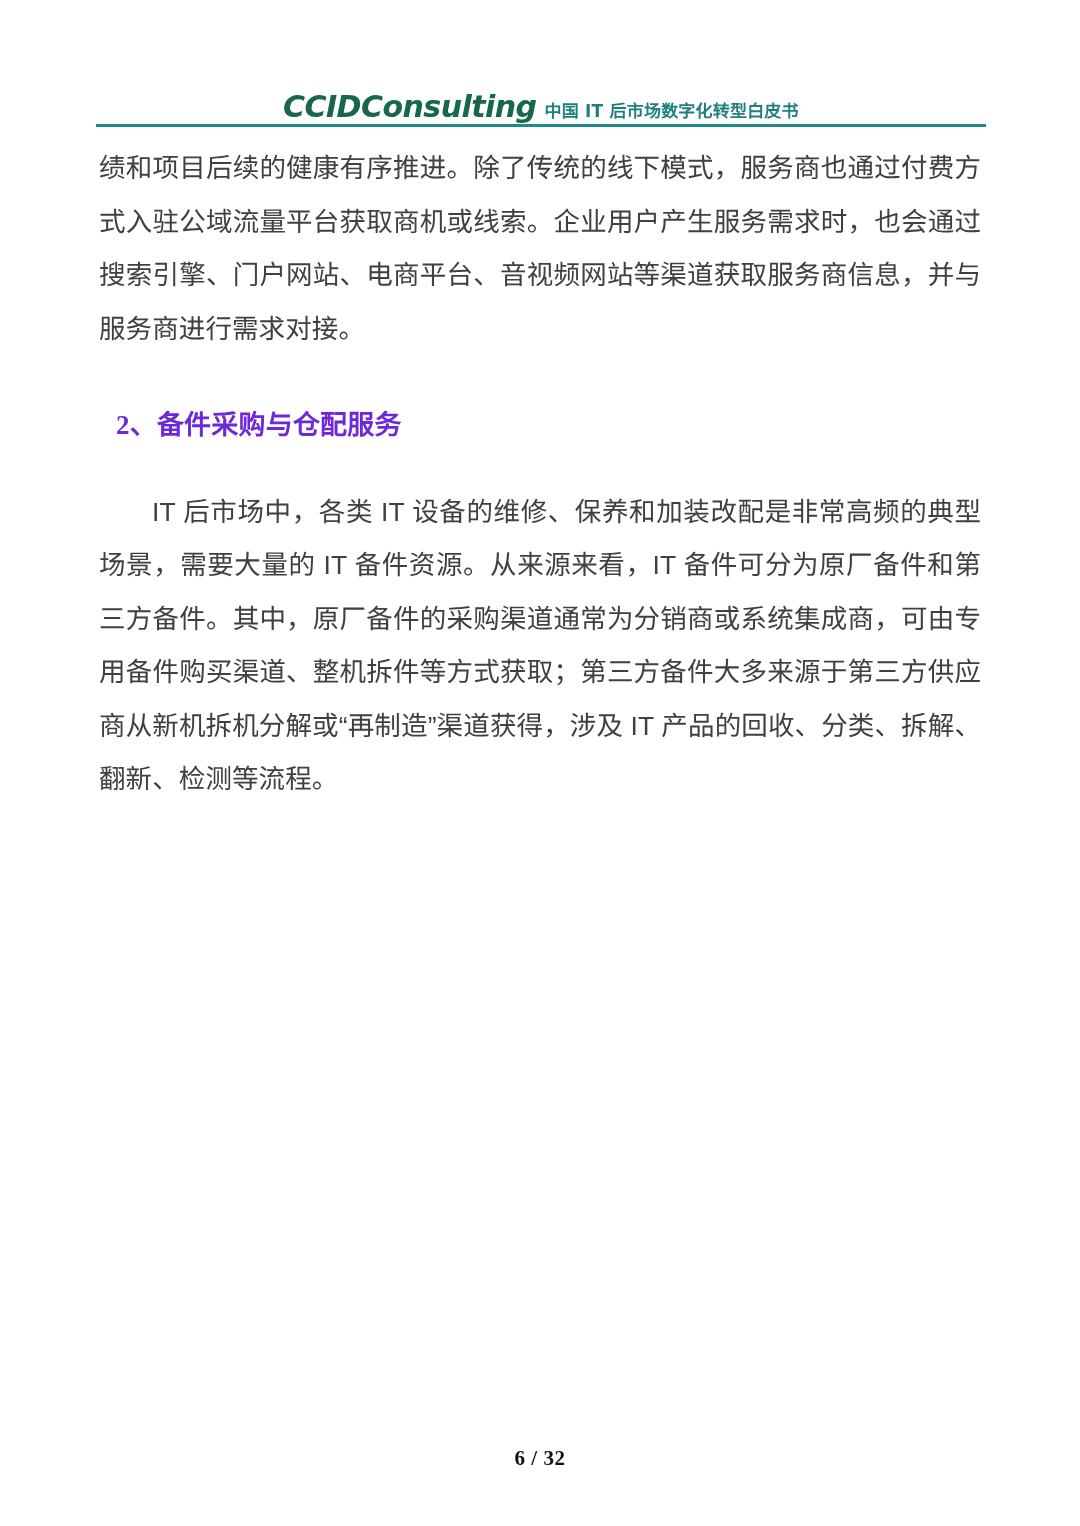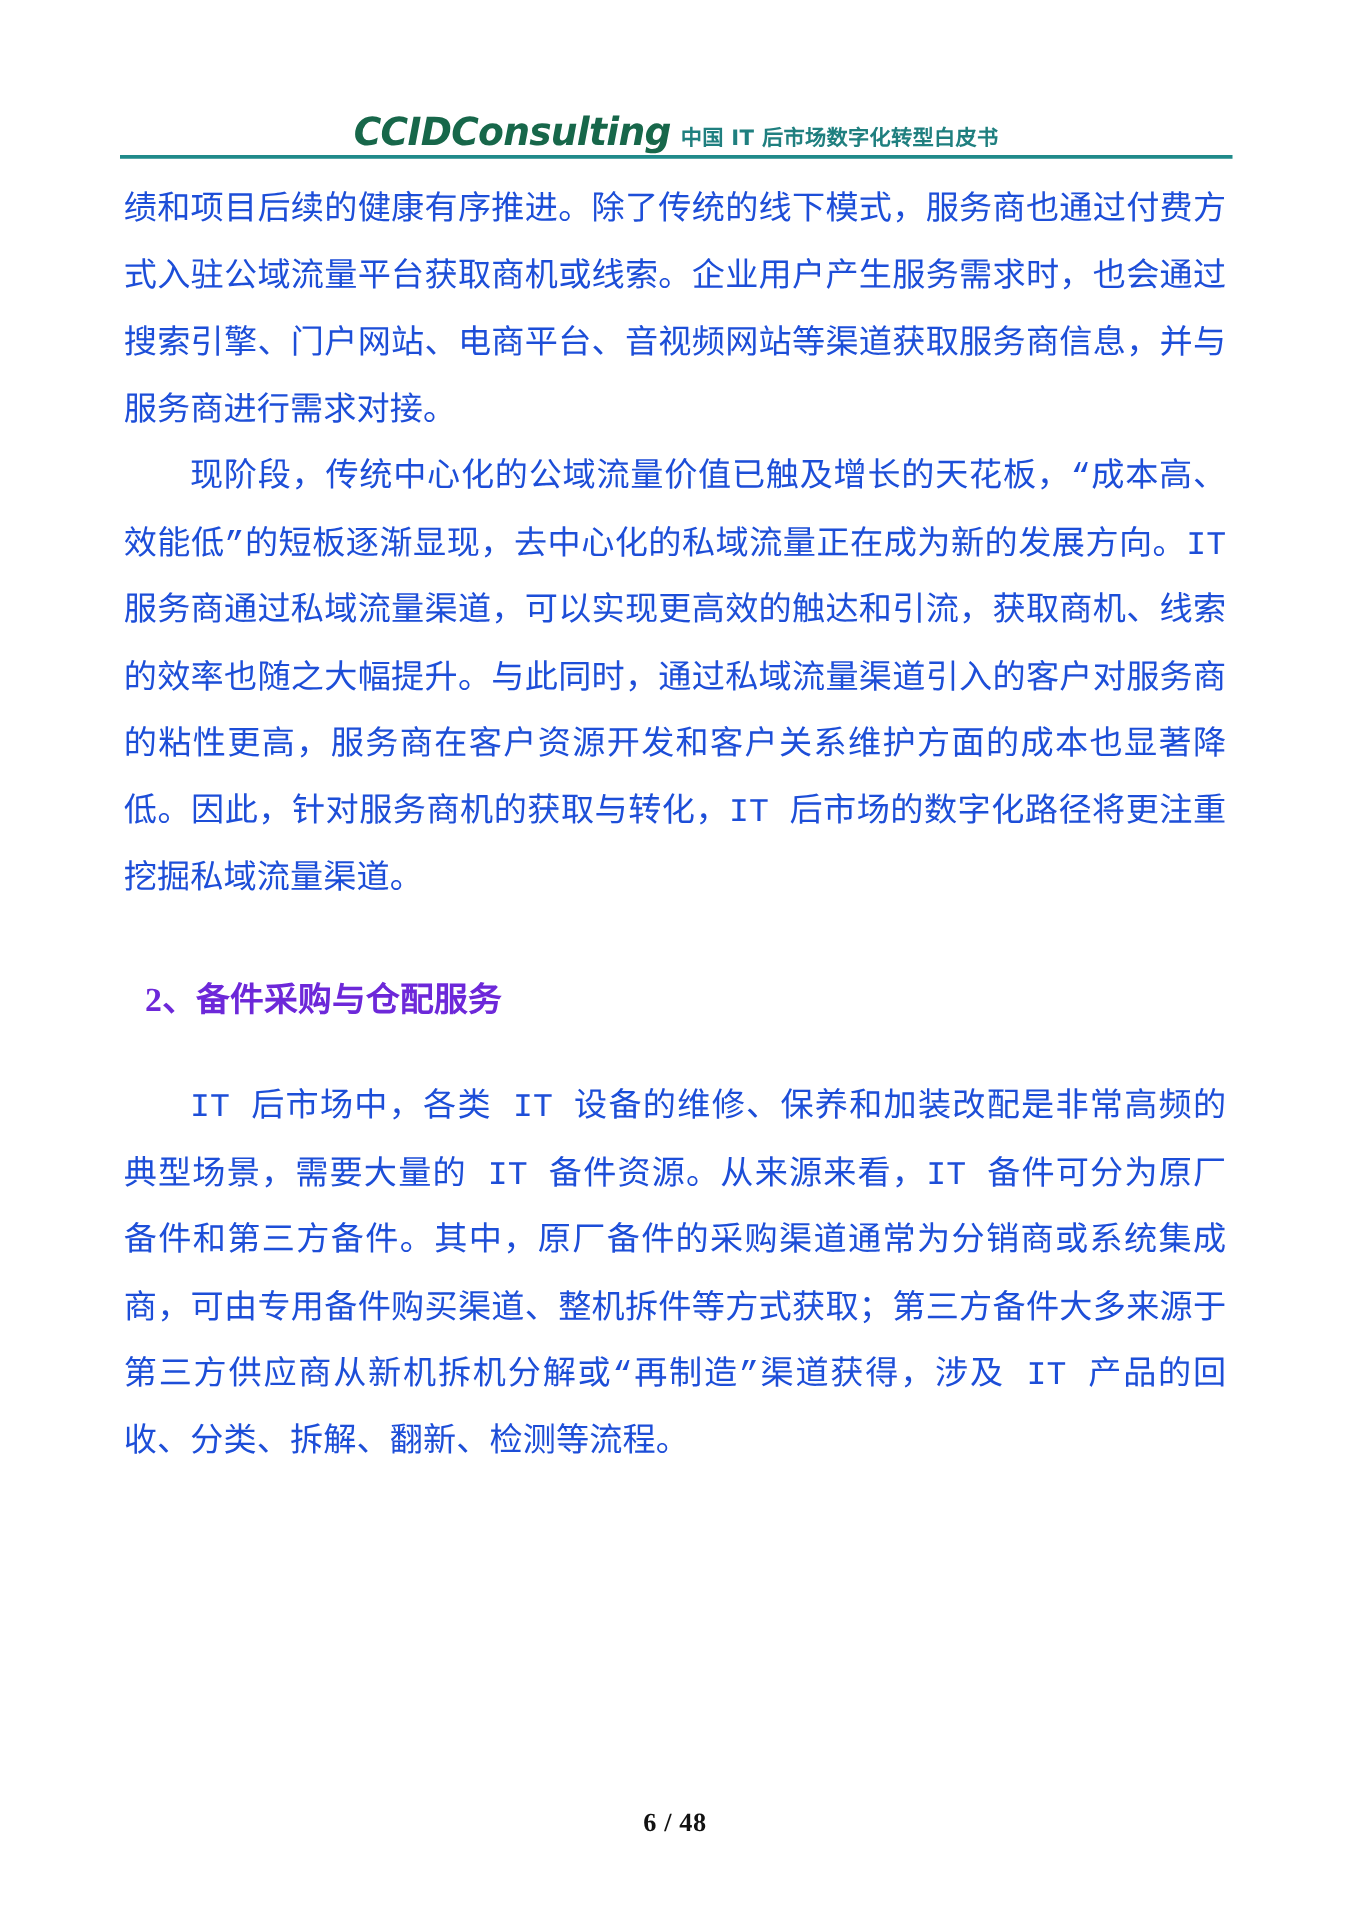--- a/index.html
+++ b/index.html
@@ -70,26 +70,26 @@
     position: absolute;
     left: 99px;
     top: 142px;
     width: 882px;
   }
 
   p.para {
     margin: 0 0 0 0;
     font-size: 26.5px;
     line-height: 53.5px;
-    color: #1d4ed8;
+    color: #404040;
     text-align: justify;
     text-justify: inter-ideograph;
     text-indent: 2em;
     letter-spacing: 0.1px;
-    font-family: Liberation Mono, monospace;
+    font-family: Liberation Sans, sans-serif;
   }
 
   p.para.no-indent {
     text-indent: 0;
   }
 
   h2.section-heading {
     margin: 17px;
     font-size: 27px;
     line-height: 53.5px;
@@ -129,30 +129,29 @@
     <div class="brand-logo">CCIDConsulting</div>
     <div class="header-title">中国 IT 后市场数字化转型白皮书</div>
   </div>
 
   <div class="header-rule"></div>
 
   <div class="content">
 
     <p class="para no-indent">绩和项目后续的健康有序推进。除了传统的线下模式，服务商也通过付费方式入驻公域流量平台获取商机或线索。企业用户产生服务需求时，也会通过搜索引擎、门户网站、电商平台、音视频网站等渠道获取服务商信息，并与服务商进行需求对接。</p>
 
-    <p class="para">现阶段，传统中心化的公域流量价值已触及增长的天花板，“成本高、效能低”的短板逐渐显现，去中心化的私域流量正在成为新的发展方向。IT 服务商通过私域流量渠道，可以实现更高效的触达和引流，获取商机、线索的效率也随之大幅提升。与此同时，通过私域流量渠道引入的客户对服务商的粘性更高，服务商在客户资源开发和客户关系维护方面的成本也显著降低。因此，针对服务商机的获取与转化，IT 后市场的数字化路径将更注重挖掘私域流量渠道。</p>
 
 
     <div class="gap-heading-top"></div>
 
     <h2 class="section-heading">2、备件采购与仓配服务</h2>
 
     <div class="gap-small"></div>
 
     <p class="para">IT 后市场中，各类 IT 设备的维修、保养和加装改配是非常高频的典型场景，需要大量的 IT 备件资源。从来源来看，IT 备件可分为原厂备件和第三方备件。其中，原厂备件的采购渠道通常为分销商或系统集成商，可由专用备件购买渠道、整机拆件等方式获取；第三方备件大多来源于第三方供应商从新机拆机分解或“再制造”渠道获得，涉及 IT 产品的回收、分类、拆解、翻新、检测等流程。</p>
 
   </div>
 
   <div class="page-footer">
-    <span class="page-number">6 / 48</span>
+    <span class="page-number">6 / 32</span>
   </div>
 
 </div>
 
 </body></html>

